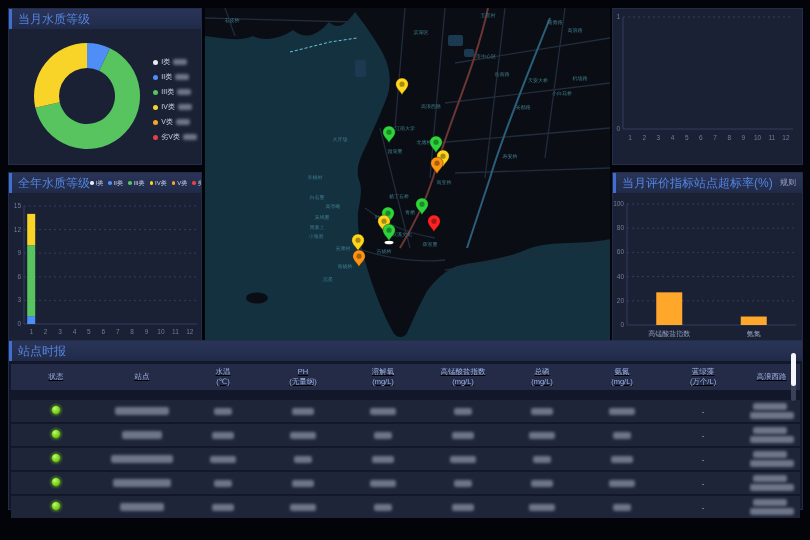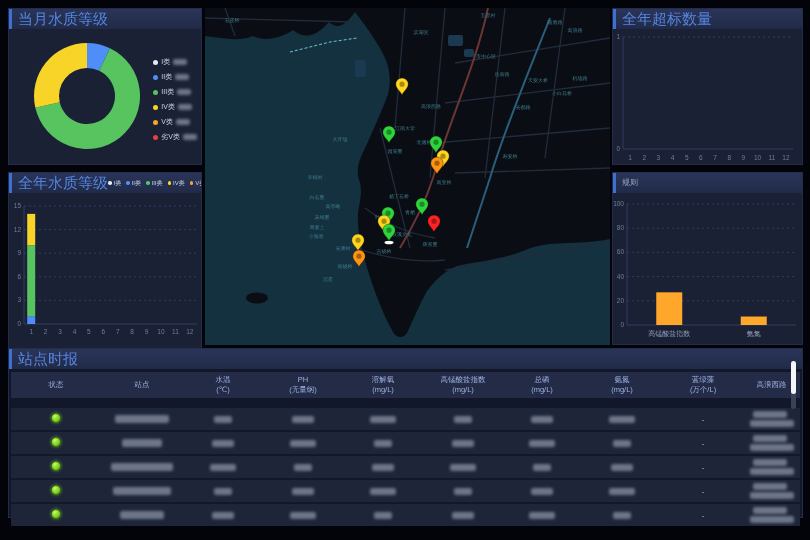--- a/index.html
+++ b/index.html
@@ -13,44 +13,45 @@
     position:absolute;background:#1a2135;border:1px solid #232c4a;box-sizing:border-box;
   }
   .panel-header{
     height:20px;line-height:20px;
     background:linear-gradient(180deg,#2a3458 0%,#202a48 100%);
     border-left:3px solid #3f6fd1;
     color:#5585e0;font-size:9px;padding:0 6px;
     display:flex;justify-content:space-between;align-items:center;
     white-space:nowrap;overflow:hidden;
   }
-  .panel-title{color:#5585e0;font-size:15px;}
+  .panel-title{color:#5585e0;font-size:12px;}
   .action-link{color:#9aa3bd;font-size:8px;cursor:pointer;}
   svg text{font-family:"Liberation Sans","DejaVu Sans",sans-serif;}
 
   
   .donut-legend{position:absolute;right:4px;top:48px;display:flex;flex-direction:column;gap:5px;}
   .legend-item{display:flex;align-items:center;gap:3px;font-size:7px;color:#cdd5e8;cursor:pointer;}
   .legend-dot{width:5px;height:5px;border-radius:50%;display:inline-block;flex:0 0 auto;}
   .blur{display:inline-block;height:7px;border-radius:2px;background:#828a9d;filter:blur(1.6px);opacity:.8;vertical-align:middle;}
 
   
   .inline-legend{display:flex;gap:5px;align-items:center;}
   .inline-legend .legend-item{font-size:6px;gap:2px;}
   .inline-legend .legend-dot{width:3.5px;height:3.5px;}
 
   
   #map{position:absolute;left:205px;top:8px;width:405px;height:337px;background:#143140;}
 
   
-  #table-panel{left:8px;top:348px;width:795px;height:170px;background:#121729;}
+  #table-panel{left:8px;top:340px;width:795px;height:170px;background:#121729;}
   .thead{
     margin:3px 2px 10px 2px;height:26px;background:#232b46;
     display:grid;grid-template-columns:90px 82px 80px 80px 80px 80px 78px 82px 80px 1fr;
     align-items:center;
+    text-decoration:underline;
   }
   .th{color:#9db1e3;font-size:7.5px;text-align:center;line-height:1.35;}
   .tbody{margin:2px 2px 0 2px;}
   .trow{
     height:22px;margin-bottom:2px;background:#1e2539;
     display:grid;grid-template-columns:90px 82px 80px 80px 80px 80px 78px 82px 80px 1fr;
     align-items:center;
   }
   .td{text-align:center;color:#aab3c9;font-size:8px;}
   .status-dot{
@@ -278,23 +279,20 @@
         <circle cx="0" cy="-10.8" r="2.6" fill="rgba(0,0,0,0.35)"></circle>
       </g>
       <g transform="translate(154,259)">
         <path d="M0,0 C-1.6,-4.2 -6.2,-6.6 -6.2,-10.8 A6.2,6.2 0 1 1 6.2,-10.8 C6.2,-6.6 1.6,-4.2 0,0 Z" fill="#ff9413" stroke="rgba(0,0,0,0.4)" stroke-width="0.8"></path>
         <circle cx="0" cy="-10.8" r="2.6" fill="rgba(0,0,0,0.35)"></circle>
       </g>
     </svg>
 </div>
 
 <div class="panel" id="p3" style="left:612px;top:8px;width:191px;height:157px;">
-  <div class="panel-header">
-    <span class="panel-title">全年超标数量</span>
-  </div>
   <svg id="empty-svg" width="191" height="137">
       <text x="7" y="10" font-size="6.5" fill="#717c9c" text-anchor="end">1</text>
       <text x="7" y="122" font-size="6.5" fill="#717c9c" text-anchor="end">0</text>
       <line x1="10" y1="8" x2="180" y2="8" stroke="#323d60" stroke-dasharray="2,3"></line>
       <line x1="10" y1="8" x2="10" y2="120" stroke="#323d60"></line>
       <line x1="10" y1="120" x2="180" y2="120" stroke="#323d60"></line>
       <text x="17.083333333333332" y="131" font-size="6.5" fill="#717c9c" text-anchor="middle">1</text>
       <text x="31.25" y="131" font-size="6.5" fill="#717c9c" text-anchor="middle">2</text>
       <text x="45.416666666666664" y="131" font-size="6.5" fill="#717c9c" text-anchor="middle">3</text>
       <text x="59.58333333333333" y="131" font-size="6.5" fill="#717c9c" text-anchor="middle">4</text>
@@ -304,20 +302,21 @@
       <text x="116.25" y="131" font-size="6.5" fill="#717c9c" text-anchor="middle">8</text>
       <text x="130.41666666666666" y="131" font-size="6.5" fill="#717c9c" text-anchor="middle">9</text>
       <text x="144.58333333333331" y="131" font-size="6.5" fill="#717c9c" text-anchor="middle">10</text>
       <text x="158.75" y="131" font-size="6.5" fill="#717c9c" text-anchor="middle">11</text>
       <text x="172.91666666666666" y="131" font-size="6.5" fill="#717c9c" text-anchor="middle">12</text>
     </svg>
 </div>
 
 <div class="panel" id="p4" style="left:612px;top:172px;width:191px;height:173px;">
   <div class="panel-header">
+    <span class="panel-title">当月评价指标站点超标率(%)</span>
     <span class="action-link">规则</span>
   </div>
   <svg id="rate-svg" width="191" height="153">
       <line x1="14" y1="132" x2="183" y2="132" stroke="#323d60" stroke-width="1"></line>
       <text x="11" y="134" font-size="6.5" fill="#717c9c" text-anchor="end">0</text>
       <line x1="14" y1="107.8" x2="183" y2="107.8" stroke="#323d60" stroke-width="1" stroke-dasharray="2,3"></line>
       <text x="11" y="109.8" font-size="6.5" fill="#717c9c" text-anchor="end">20</text>
       <line x1="14" y1="83.6" x2="183" y2="83.6" stroke="#323d60" stroke-width="1" stroke-dasharray="2,3"></line>
       <text x="11" y="85.6" font-size="6.5" fill="#717c9c" text-anchor="end">40</text>
       <line x1="14" y1="59.400000000000006" x2="183" y2="59.400000000000006" stroke="#323d60" stroke-width="1" stroke-dasharray="2,3"></line>

